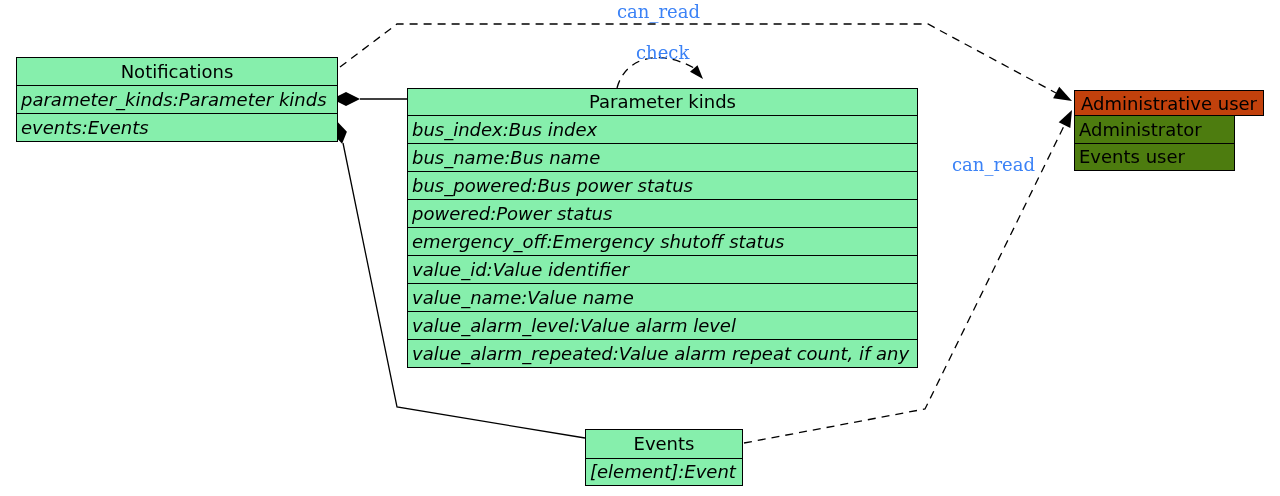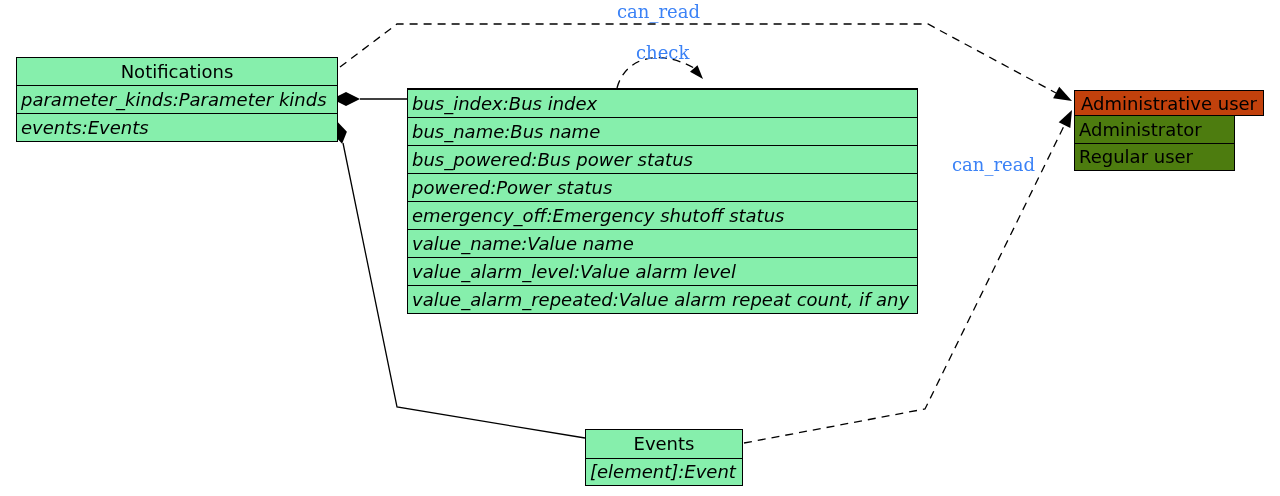--- a/index.html
+++ b/index.html
@@ -77,34 +77,36 @@
     <polygon points="337.9,122.2 346.9,131.7 342.1,143.8 333.1,134.3" fill="#000000"></polygon>
   </svg>
 
   <div class="node n-notif">
     <div class="node-title">Notifications</div>
     <div class="node-row">parameter_kinds:Parameter kinds</div>
     <div class="node-row">events:Events</div>
   </div>
 
   <div class="node n-pk">
+    <div class="node-title">Parameter kinds</div>
     <div class="node-row">bus_index:Bus index</div>
     <div class="node-row">bus_name:Bus name</div>
     <div class="node-row">bus_powered:Bus power status</div>
     <div class="node-row">powered:Power status</div>
     <div class="node-row">emergency_off:Emergency shutoff status</div>
+    <div class="node-row">value_id:Value identifier</div>
     <div class="node-row">value_name:Value name</div>
     <div class="node-row">value_alarm_level:Value alarm level</div>
     <div class="node-row">value_alarm_repeated:Value alarm repeat count, if any</div>
   </div>
 
   <div class="n-adm-title">Administrative user</div>
   <div class="n-adm-rows">
     <div class="adm-row">Administrator</div>
-    <div class="adm-row">Regular user</div>
+    <div class="adm-row">Events user</div>
   </div>
 
   <div class="node n-events">
     <div class="node-title">Events</div>
     <div class="node-row">[element]:Event</div>
   </div>
 
   <span class="edge-label" style="left:617px; top:1px;">can_read</span>
   <span class="edge-label" style="left:636px; top:42px;">check</span>
   <span class="edge-label" style="left:952px; top:154px;">can_read</span>

